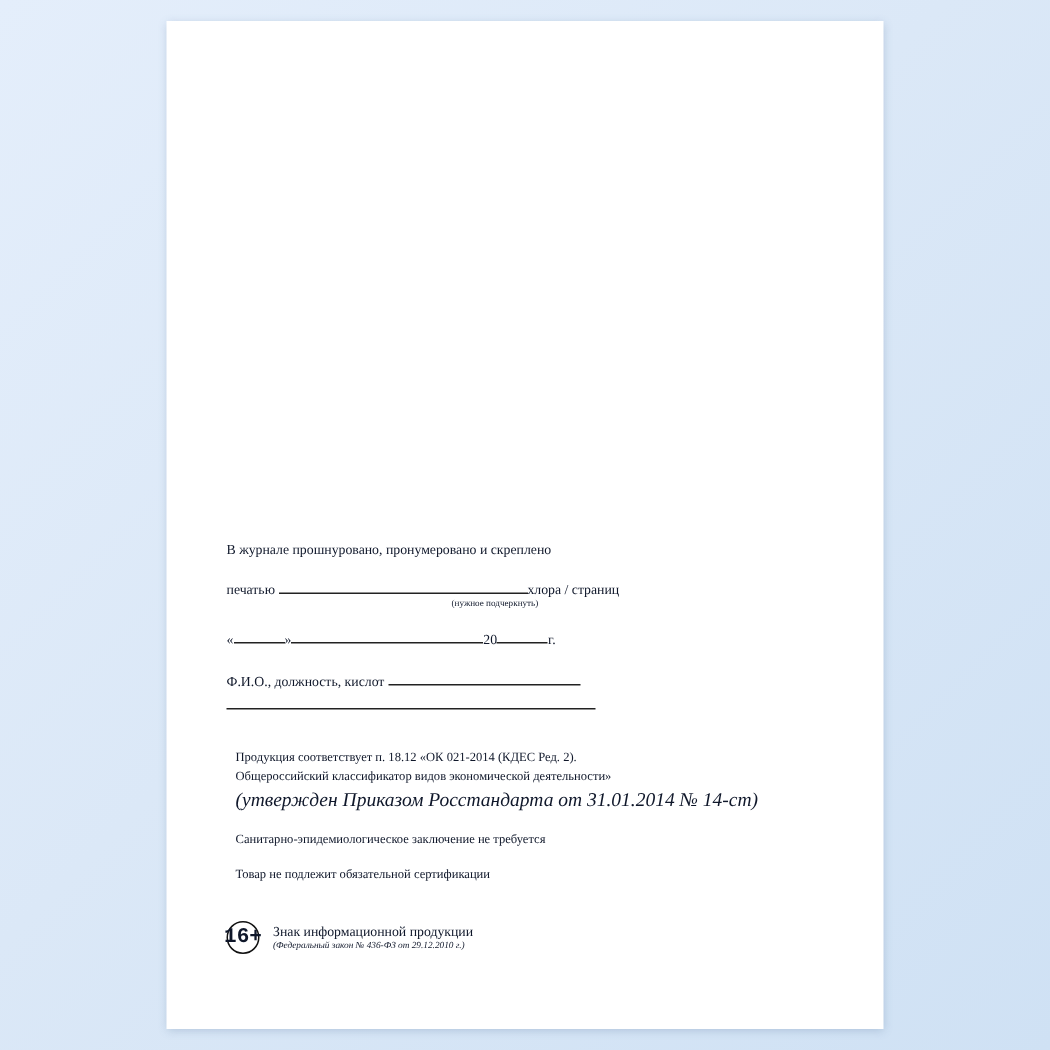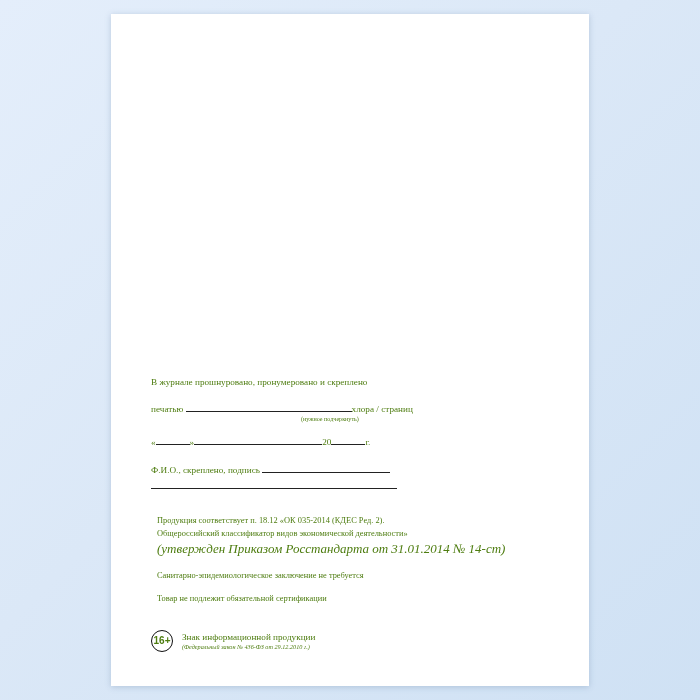--- a/index.html
+++ b/index.html
@@ -24,23 +24,23 @@
     left: 111px;
     top: 14px;
     width: 478px;
     height: 672px;
     background: #ffffff;
     box-shadow: 0 1px 6px rgba(80,110,150,0.28);
   }
   .doc-body {
     position: absolute;
     left: 40px;
-    top: 362px;
+    top: 346px;
     width: 400px;
-    color: #4d7c0f;
+    color: #0f172a;
   }
   .line {
     font-size: 9.2px;
     line-height: 1.45;
     white-space: nowrap;
   }
   .blk {
     margin-bottom: 13px;
   }
   .indent {
@@ -93,23 +93,23 @@
     margin-top: 14px;
   }
   .age-badge {
     width: 20px;
     height: 20px;
     border-radius: 50%;
     border: 1.4px solid #111;
     display: flex;
     align-items: center;
     justify-content: center;
-    font-size: 10px;
+    font-size: 14px;
     font-weight: bold;
-    font-family: Liberation Sans, sans-serif;
+    font-family: Liberation Mono, monospace;
     flex: 0 0 auto;
   }
   .age-text {
     margin-left: 9px;
   }
   .age-title {
     font-size: 9.2px;
     text-align: right;
   }
   .age-sub {
@@ -139,29 +139,29 @@
       </div>
 
       <div class="blk" style="margin-top:10px">
         <div class="line">
           <span>«</span><span class="u" style="width:34px"></span><span>»</span><span class="u" style="width:128px"></span><span>20</span><span class="u" style="width:34px"></span><span>г.</span>
         </div>
       </div>
 
       <div class="blk" style="margin-top:14px">
         <div class="line">
-          <span>Ф.И.О., скреплено, подпись</span>
+          <span>Ф.И.О., должность, кислот</span>
           <span class="u" style="width:128px"></span>
         </div>
         <span class="longrule"></span>
       </div>
 
 
       <div class="sect2">
-        <div class="line small indent">Продукция соответствует п. 18.12 «ОК 035-2014 (КДЕС Ред. 2).</div>
+        <div class="line small indent">Продукция соответствует п. 18.12 «ОК 021-2014 (КДЕС Ред. 2).</div>
         <div class="line small indent">Общероссийский классификатор видов экономической деятельности»</div>
         <div class="line small-it indent">(утвержден Приказом Росстандарта от 31.01.2014 № 14-ст)</div>
 
         <div class="para-gap"></div>
         <div class="line small indent">Санитарно-эпидемиологическое заключение не требуется</div>
 
         <div class="para-gap"></div>
         <div class="line small indent">Товар не подлежит обязательной сертификации</div>
 
         <div class="para-gap"></div>

